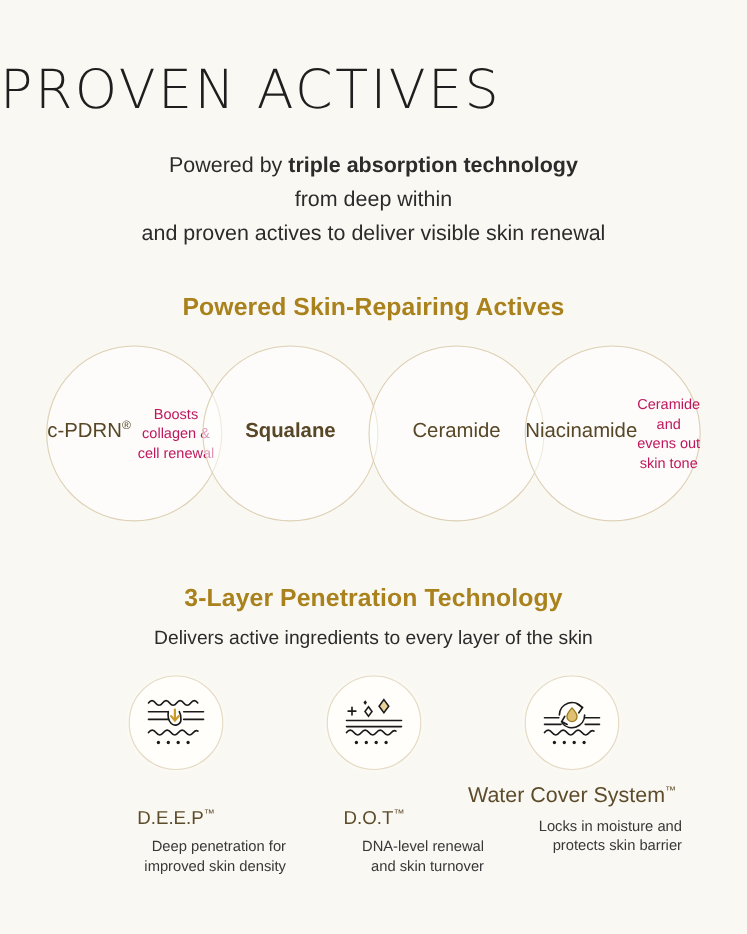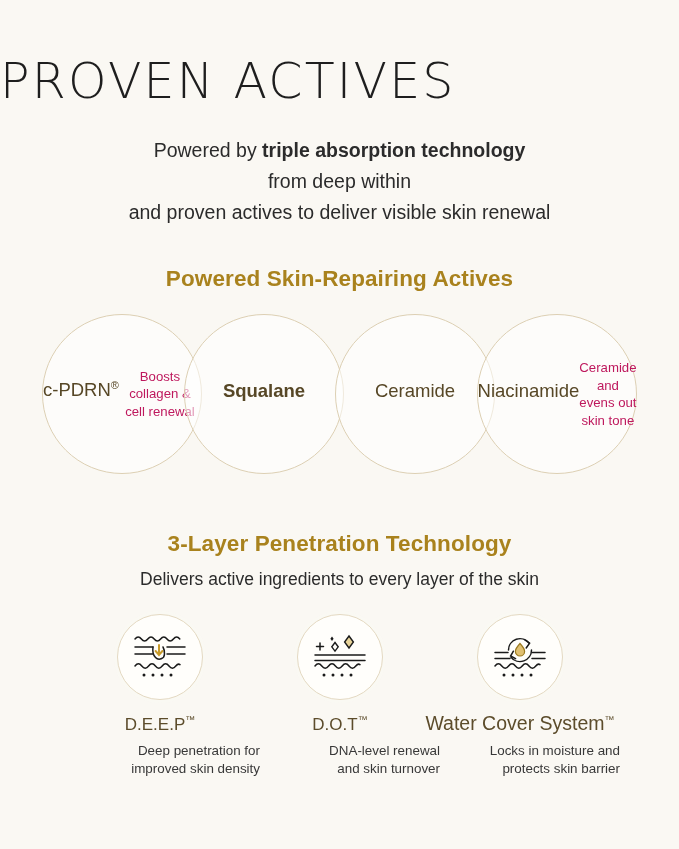--- a/index.html
+++ b/index.html
@@ -120,21 +120,21 @@
     margin: 0 auto;
     border-radius: 50%;
     background: #fffefb;
     border: 1px solid #e4d9c2;
     box-shadow: 0 0 0 3px rgba(250,248,243,0.9);
     display: flex;
     align-items: center;
     justify-content: center;
   }
   .tech-name {
-    margin-top: 14px;
+    margin-top: 34px;
     color: #5c4c2b;
     font-size: 17px;
     white-space: nowrap;
   }
   .tech-name.big { font-size: 19.5px; }
   .tech-name .tm {
     font-size: 10px;
     vertical-align: super;
   }
   .tech-desc {

